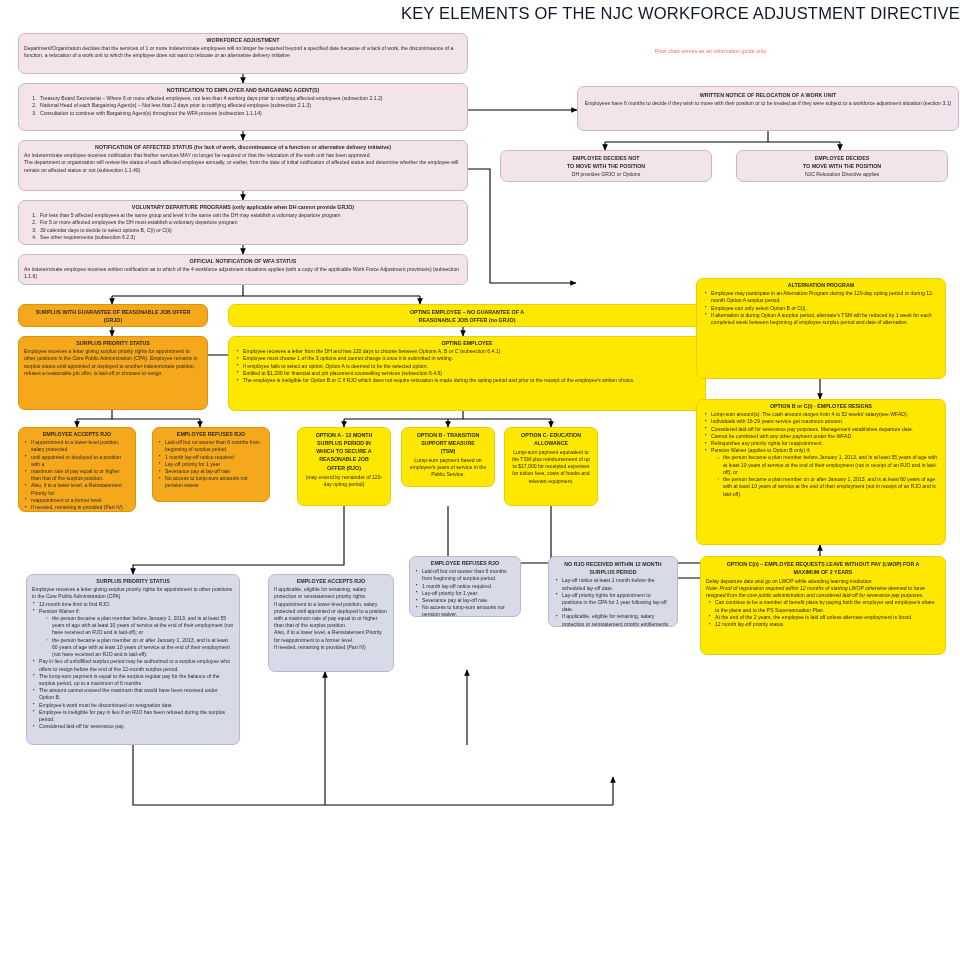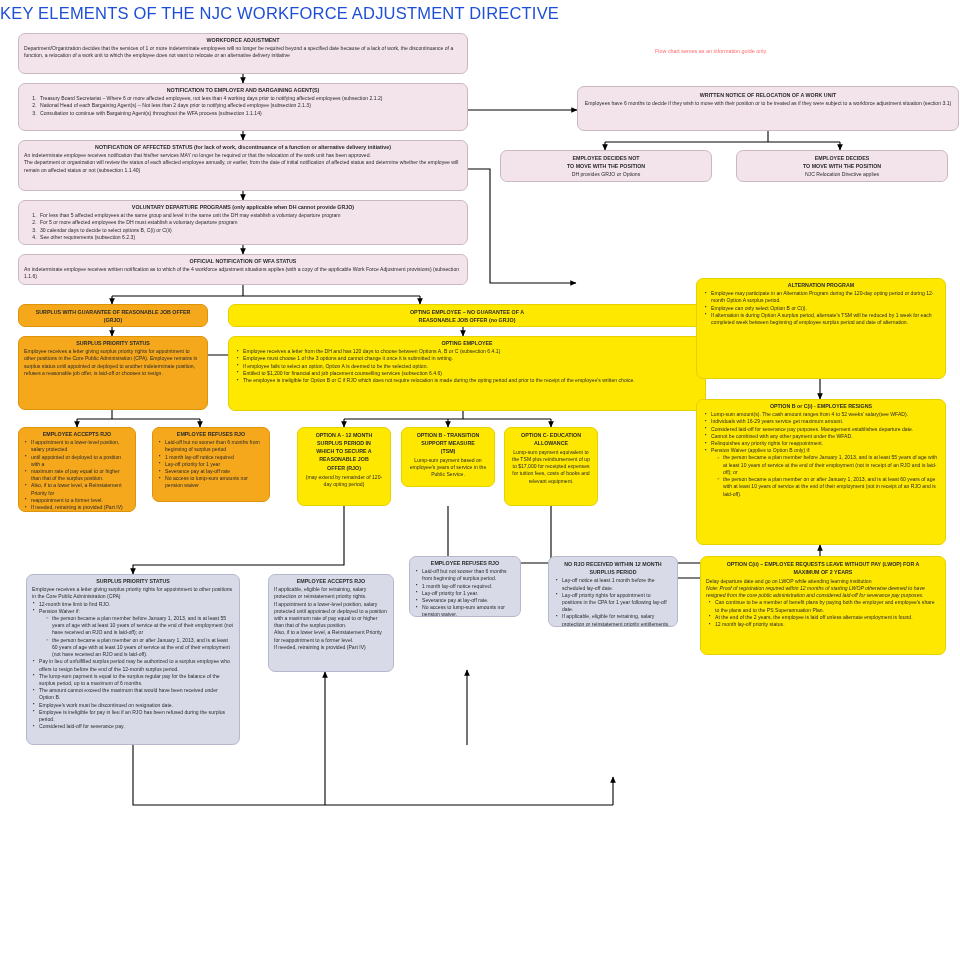--- a/index.html
+++ b/index.html
@@ -8,23 +8,23 @@
     width:960px; height:960px;
     background:#ffffff;
     font-family:"Liberation Sans", sans-serif;
     position:relative;
     overflow:hidden;
   }
   #canvas { position:absolute; left:0; top:0; width:960px; height:960px; }
 
   .title {
     position:absolute; left:0; top:4px; width:960px;
-    text-align:left;
+    text-align:right;
     font-size:16.5px; letter-spacing:.2px;
-    color:#1d4ed8;
+    color:#0f172a;
     font-weight:400;
   }
   .note-red {
     position:absolute;
     font-size:5.4px; color:#ff6b6b;
     white-space:nowrap;
   }
 
   .node {
     position:absolute;

